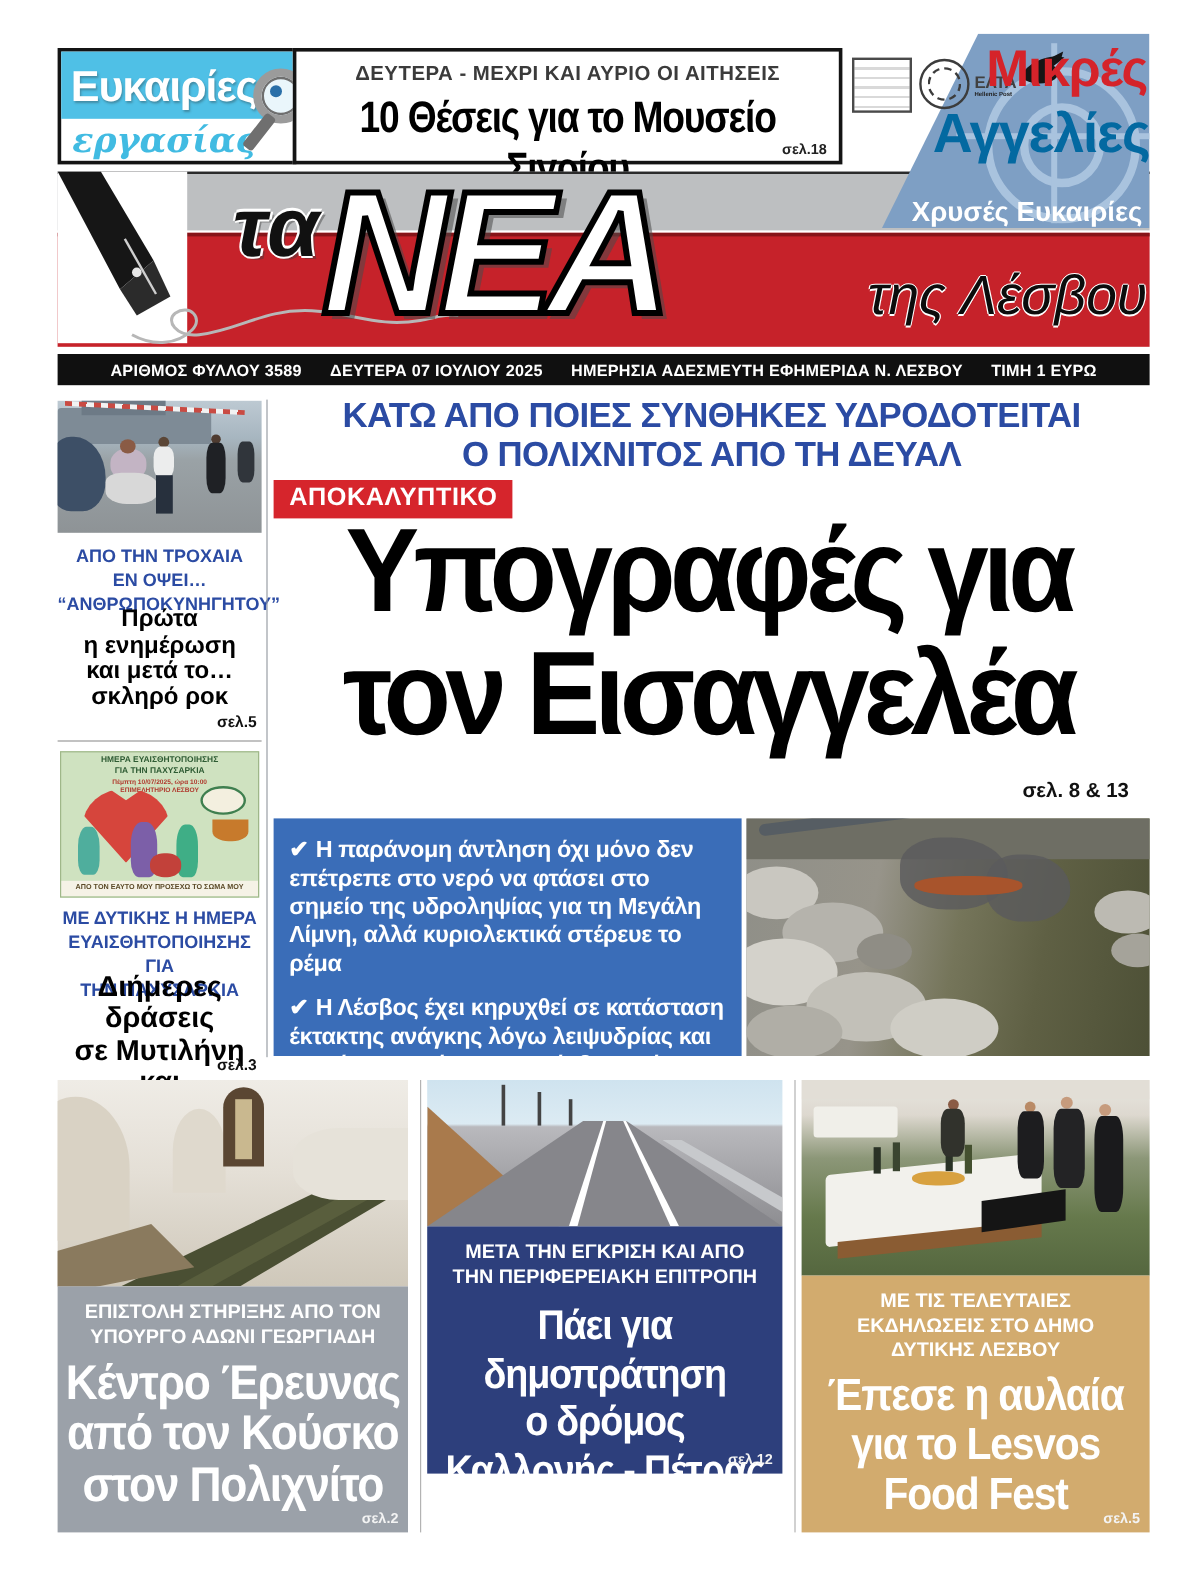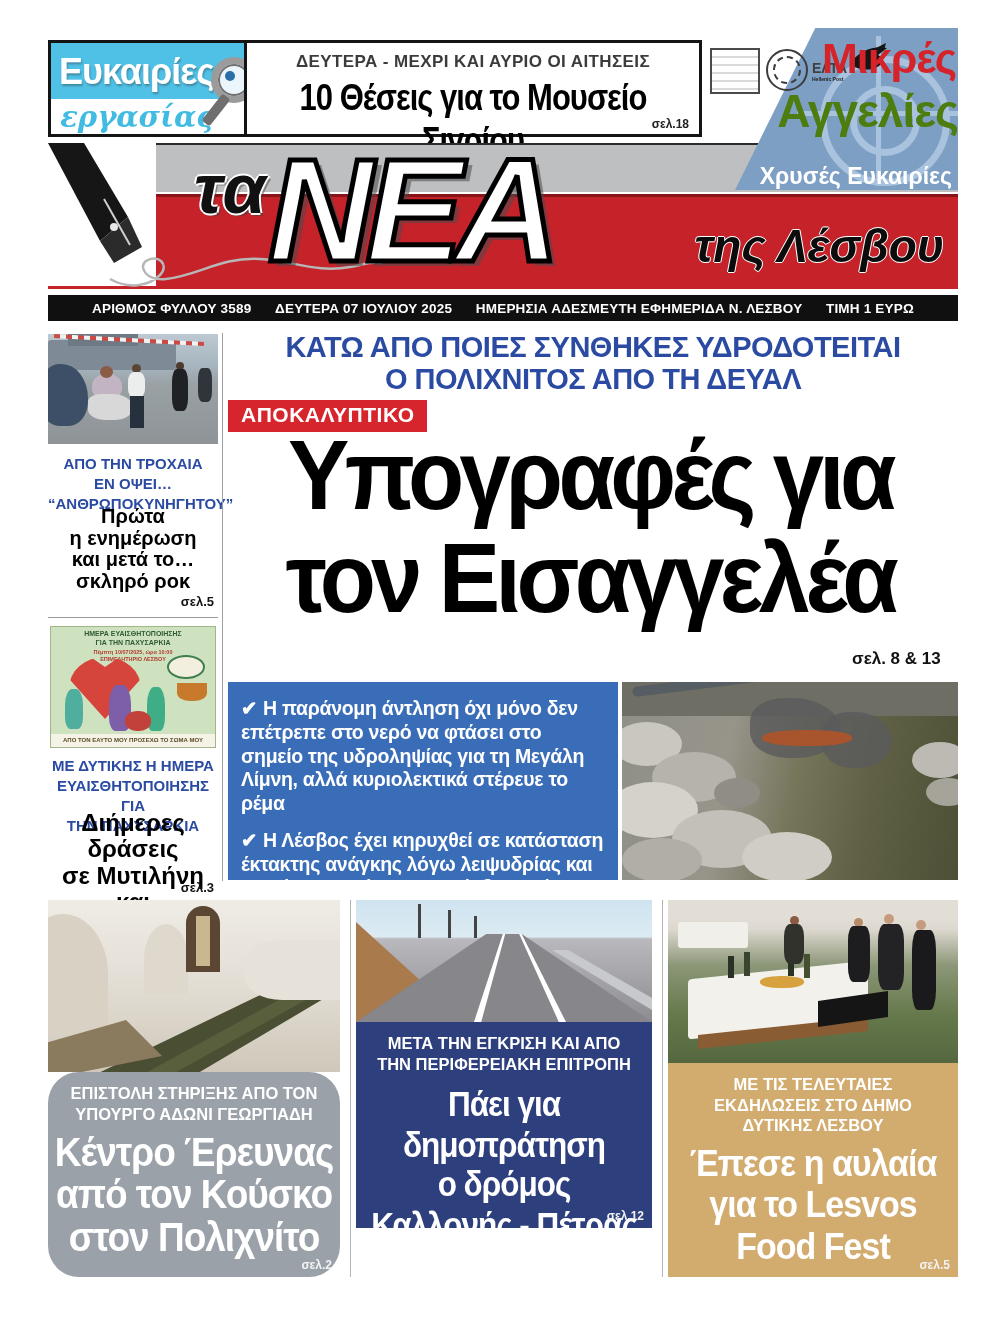--- a/index.html
+++ b/index.html
@@ -35,35 +35,35 @@
   .pr-crossv{position:absolute;left:141px;top:8px;width:5px;height:150px;background:#a9c3de;}
   .pr-crossh{position:absolute;left:62px;top:83px;width:164px;height:5px;background:#a9c3de;}
   .pr-stampbox{position:absolute;left:10px;top:20px;width:46px;height:42px;border:2px solid #4a4a4a;
                background:repeating-linear-gradient(180deg,#fff 0 6px,#d9d9d9 6px 8px);}
   .pr-postmark{position:absolute;left:66px;top:21px;width:38px;height:38px;border:2px solid #3c3c3c;border-radius:50%;}
   .pr-postmark-in{position:absolute;left:5px;top:5px;width:24px;height:24px;border:2px dashed #3c3c3c;border-radius:50%;}
   .pr-elta{position:absolute;left:112px;top:33px;font-size:14px;font-weight:900;color:#404040;line-height:1;}
   .pr-elta-sub{position:absolute;left:112px;top:48px;font-size:5px;font-weight:700;color:#222;}
   .pr-bird{position:absolute;left:146px;top:14px;width:44px;height:32px;}
   .pr-red{position:absolute;right:2px;top:6px;font-size:43px;font-weight:900;color:#d5232a;letter-spacing:-1px;}
-  .pr-black{position:absolute;right:0px;top:56px;font-size:46px;font-weight:900;color:#4d7c0f;letter-spacing:-1px;}
+  .pr-black{position:absolute;right:0px;top:56px;font-size:46px;font-weight:900;color:#0369a1;letter-spacing:-1px;}
   .pr-gold{position:absolute;right:6px;bottom:0px;font-size:23px;font-weight:700;color:#fff;}
 
   
   .masthead{left:48px;top:143px;width:910px;height:150px;}
   .mh-gray{position:absolute;left:0;top:0;width:910px;height:47px;background:#bdbfc1;border-top:2px solid #2b2b2b;}
   .mh-red{position:absolute;left:0;top:51px;width:910px;height:92px;background:#c6222a;border-top:3px solid #871419;}
   .mh-penbox{position:absolute;left:0;top:0;width:108px;height:143px;background:#fff;}
   .mh-squiggle{position:absolute;left:52px;top:96px;width:290px;height:50px;}
   .mh-ta{position:absolute;left:146px;top:6px;font-size:70px;font-weight:900;font-style:italic;color:#111;
          text-shadow:-2px 0 #fff,2px 0 #fff,0 -2px #fff,0 2px #fff,3px 3px 0 rgba(60,60,60,.45);}
   .mh-nea{position:absolute;left:220px;top:-16px;font-size:146px;font-weight:900;font-style:italic;color:#fff;
           -webkit-text-stroke:5px #000;letter-spacing:-8px;
           text-shadow:6px 5px 0 rgba(75,75,75,.55);}
-  .mh-tail{position:absolute;right:14px;top:76px;font-size:46px;font-weight:700;font-style:italic;color:#0c0c0c;
+  .mh-tail{position:absolute;right:2px;top:76px;font-size:46px;font-weight:400;font-style:italic;color:#0c0c0c;
            text-shadow:-1px 0 #fff,1px 0 #fff,0 -1px #fff,0 1px #fff;margin-left:28px;}
   .infobar{left:48px;top:295px;width:910px;height:26px;background:#101010;color:#fff;display:flex;
            align-items:center;justify-content:space-between;box-sizing:border-box;padding:0 44px;
            font-size:13.5px;font-weight:700;letter-spacing:.2px;}
 
   
   .lead-kicker{left:230px;top:331px;width:726px;text-align:center;color:#2b4ba3;font-size:29px;
                font-weight:700;line-height:1.12;letter-spacing:-.5px;}
   .lead-tag{left:228px;top:400px;background:#d6252c;color:#fff;font-size:21px;font-weight:700;
             padding:3px 13px 5px;letter-spacing:.5px;}
@@ -109,21 +109,21 @@
 
   
   .panel{top:900px;display:flex;flex-direction:column;}
   .panel .photo{width:100%;overflow:hidden;position:relative;}
   .overlay{position:relative;width:100%;box-sizing:border-box;text-align:center;color:#fff;}
   .ov-kick{padding-top:11px;font-size:16.5px;font-weight:700;line-height:1.25;}
   .ov-head{font-weight:900;letter-spacing:-1px;transform:scaleY(1.1);transform-origin:center top;}
   .ov-ref{position:absolute;right:8px;bottom:5px;font-size:12px;font-weight:700;color:#f3f3f3;}
   .p1{left:48px;width:292px;}
   .p1 .photo{height:172px;background:linear-gradient(180deg,#efece6 0%,#e4dfd6 45%,#cfc8ba 100%);}
-  .p1 .overlay{height:205px;background:#9ba1a9;border-radius:31px;}
+  .p1 .overlay{height:205px;background:#9ba1a9;}
   .p1 .ov-head{margin-top:8px;font-size:37px;line-height:1.04;}
   .p2{left:356px;width:296px;}
   .p2 .photo{height:122px;background:linear-gradient(180deg,#cfe3ef 0%,#dcebf3 30%,#b9b9bd 32%,#8d8d91 100%);}
   .p2 .overlay{height:206px;background:#2d3f7c;}
   .p2 .ov-head{margin-top:10px;font-size:31.5px;line-height:1.16;}
   .p3{left:668px;width:290px;}
   .p3 .photo{height:163px;background:linear-gradient(180deg,#e9e7e1 0%,#ddd8cf 18%,#8c9778 40%,#66794c 70%,#55673f 100%);}
   .p3 .overlay{height:214px;background:#d2ab6e;}
   .p3 .ov-head{margin-top:7px;font-size:34px;line-height:1.1;}
   .pdiv{top:900px;height:377px;border-left:1.5px solid #b3b3b3;}

